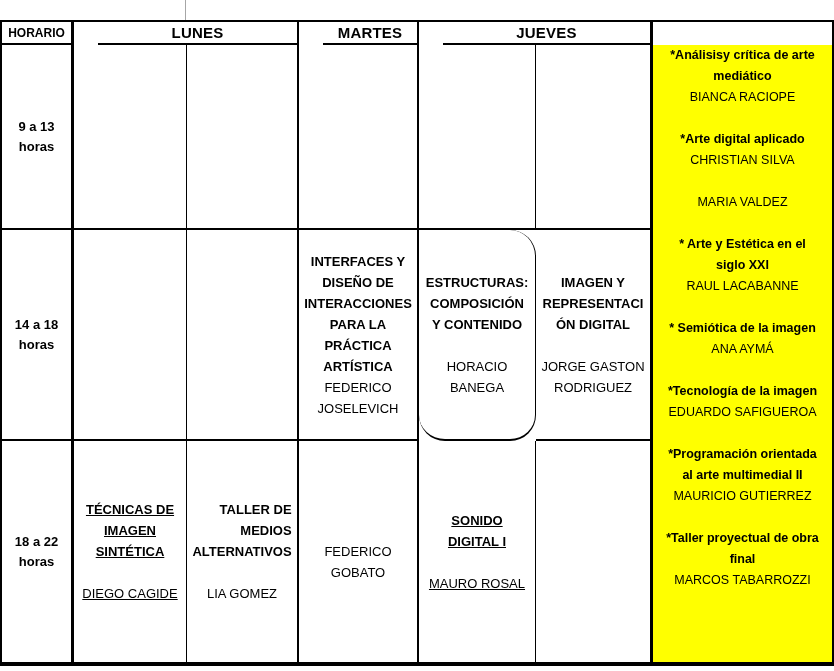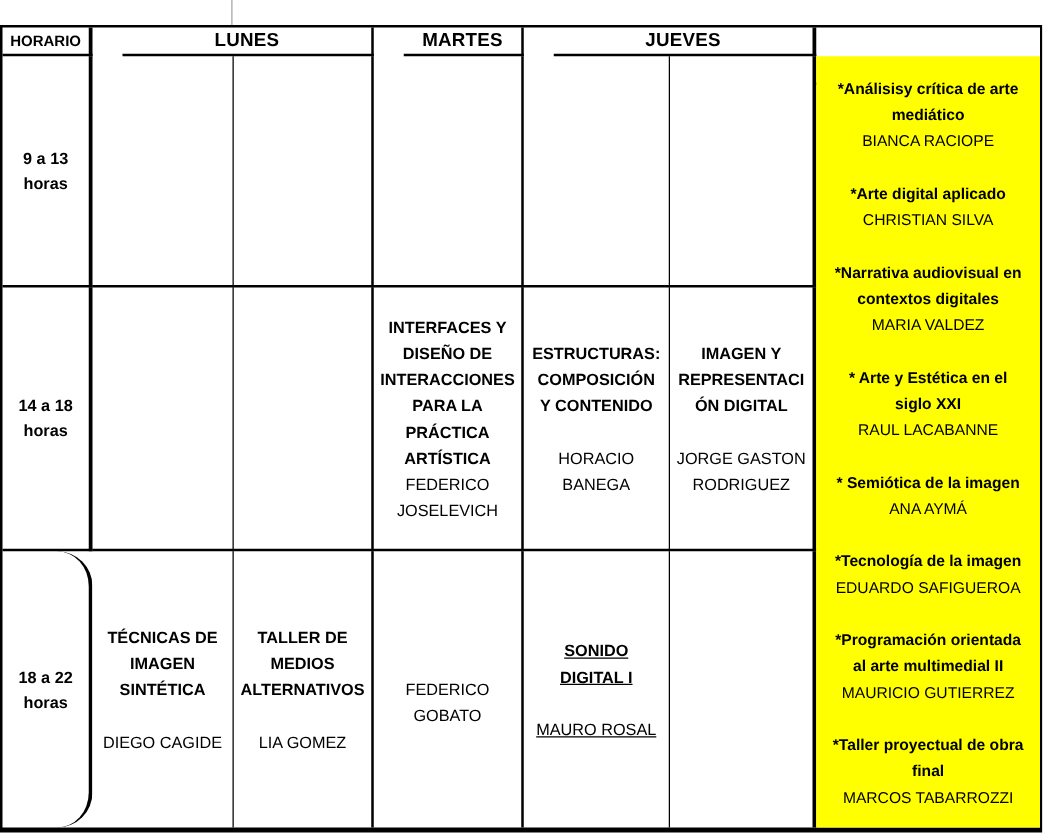--- a/index.html
+++ b/index.html
@@ -61,21 +61,20 @@
     font-weight:bold;font-size:13px;line-height:21px;white-space:pre-line;
   }
   .c-teacher{
     font-size:13px;line-height:21px;white-space:pre-line;margin-top:21px;
   }
   .no-gap .c-teacher{margin-top:0;}
   
   .virtual-col{
     grid-column:7;grid-row:2/5;
     background:var(--virtual-yellow,#ff0);
-    padding-top:16px;
     text-align:center;
     display:block;overflow:hidden;
   }
   .v-entry{margin-bottom:21px;}
   .v-entry:last-child{margin-bottom:0;}
   .v-title{font-weight:bold;font-size:12.5px;line-height:21px;white-space:pre-line;}
   .v-teacher{font-size:12.5px;line-height:21px;white-space:pre-line;}
 </style>
 </head>
 <body>
@@ -112,46 +111,46 @@
     <div class="cell vr2 hb2 no-gap" style="grid-column:4;grid-row:3;">
       <div class="c-title">INTERFACES Y
 DISEÑO DE
 INTERACCIONES
 PARA LA
 PRÁCTICA
 ARTÍSTICA</div>
       <div class="c-teacher">FEDERICO
 JOSELEVICH</div>
     </div>
-    <div class="cell vr1 hb2" style="grid-column:5;grid-row:3;">
+    <div class="cell vr1 hb2" style="grid-column:5;grid-row:3;border-radius:26px;">
       <div class="c-title">ESTRUCTURAS:
 COMPOSICIÓN
 Y CONTENIDO</div>
       <div class="c-teacher">HORACIO
 BANEGA</div>
     </div>
     <div class="cell vr3 hb2" style="grid-column:6;grid-row:3;">
       <div class="c-title">IMAGEN Y
 REPRESENTACI
 ÓN DIGITAL</div>
       <div class="c-teacher">JORGE GASTON
 RODRIGUEZ</div>
     </div>
 
-    <div class="cell vr3" style="grid-column:1;grid-row:4;border-radius:28px;">
+    <div class="cell vr3" style="grid-column:1;grid-row:4;">
       <div class="time-label">18 a 22
 horas</div>
     </div>
-    <div class="cell vr1" style="grid-column:2;grid-row:4;">
+    <div class="cell vr1" style="grid-column:2;grid-row:4;text-decoration:underline;">
       <div class="c-title">TÉCNICAS DE
 IMAGEN
 SINTÉTICA</div>
       <div class="c-teacher">DIEGO CAGIDE</div>
     </div>
-    <div class="cell vr2" style="grid-column:3;grid-row:4;">
+    <div class="cell vr2" style="grid-column:3;grid-row:4;text-align:right;">
       <div class="c-title">TALLER DE
 MEDIOS
 ALTERNATIVOS</div>
       <div class="c-teacher">LIA GOMEZ</div>
     </div>
     <div class="cell vr2" style="grid-column:4;grid-row:4;">
       <div class="c-teacher">FEDERICO
 GOBATO</div>
     </div>
     <div class="cell vr1" style="grid-column:5;grid-row:4;text-decoration:underline;">
@@ -165,22 +164,20 @@
       <div class="v-entry">
         <div class="v-title">*Análisisy crítica de arte
 mediático</div>
         <div class="v-teacher">BIANCA RACIOPE</div>
       </div>
       <div class="v-entry">
         <div class="v-title">*Arte digital aplicado</div>
         <div class="v-teacher">CHRISTIAN SILVA</div>
       </div>
       <div class="v-entry">
-        <div class="v-title">*Narrativa audiovisual en
-contextos digitales</div>
         <div class="v-teacher">MARIA VALDEZ</div>
       </div>
       <div class="v-entry">
         <div class="v-title">* Arte y Estética en el
 siglo XXI</div>
         <div class="v-teacher">RAUL LACABANNE</div>
       </div>
       <div class="v-entry">
         <div class="v-title">* Semiótica de la imagen</div>
         <div class="v-teacher">ANA AYMÁ</div>

